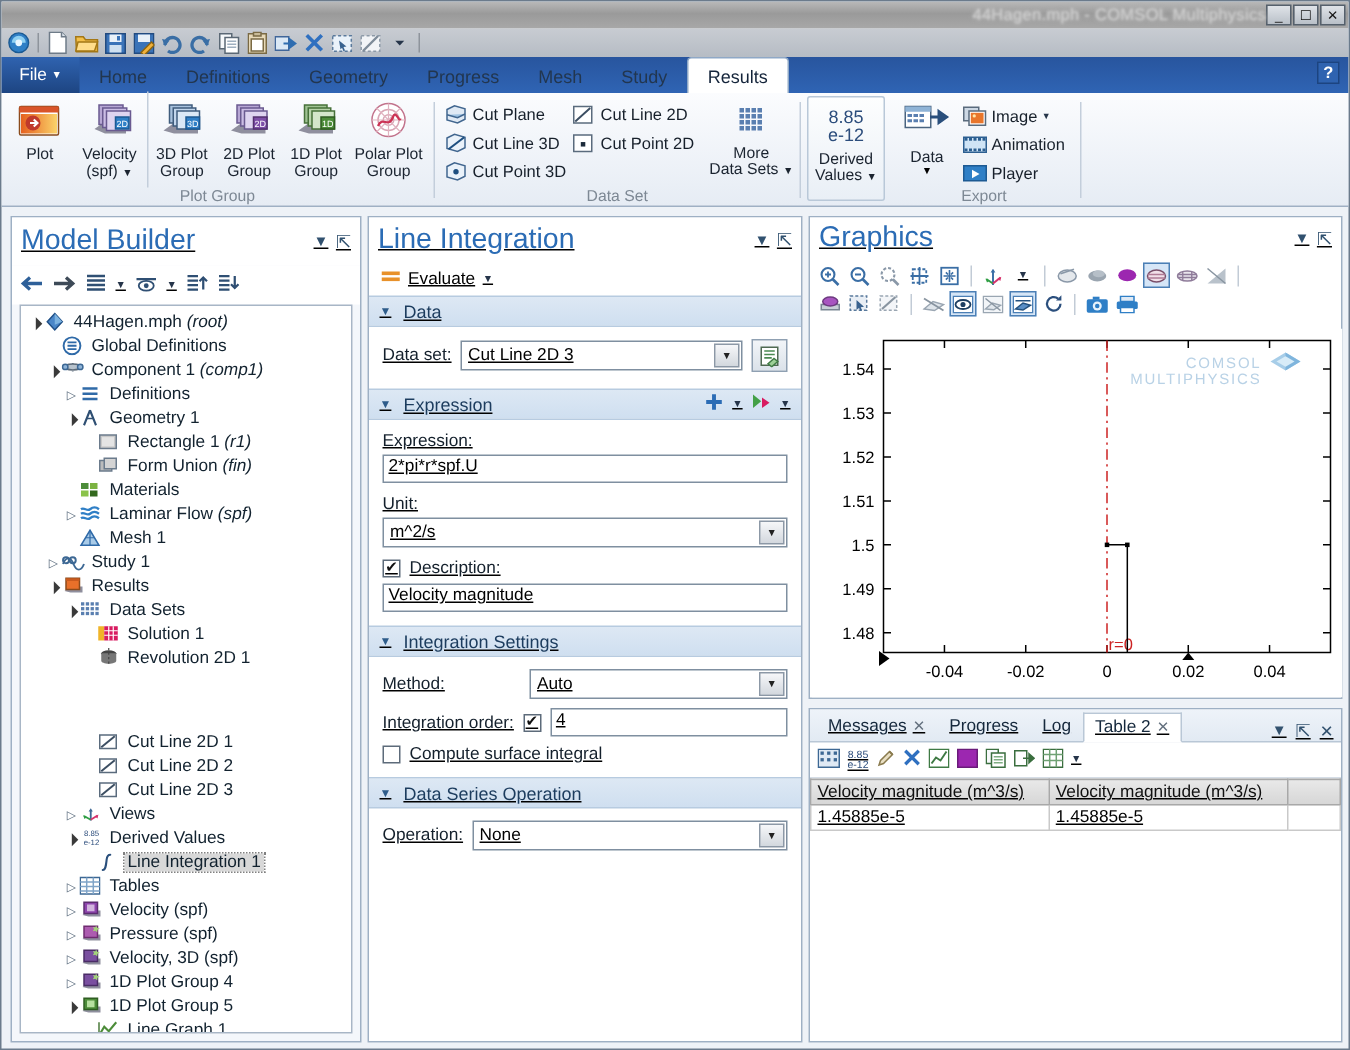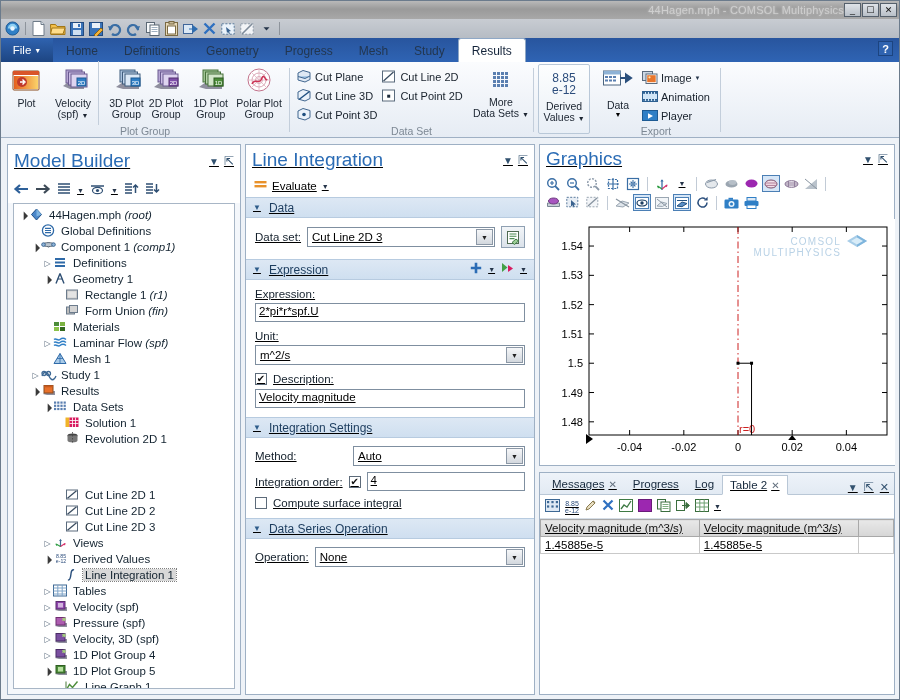--- a/index.html
+++ b/index.html
@@ -305,21 +305,21 @@
                 <text x="24.5" y="18.5" font-size="6" fill="#fff" text-anchor="middle" font-family="Liberation Sans">2D</text>
               </svg>
           </div>
           <div class="lbl">
             <span>Velocity</span><br>
             <span>(spf)</span>
             <span style="font-size:7px;">▼</span>
           </div>
         </div>
         <div class="rgroup-sep"></div>
-        <div class="bigbtn" style="width:50px;align-items:flex-end;">
+        <div class="bigbtn" style="width:50px;">
           <div class="icon32">
             <svg width="32" height="30" viewBox="0 0 32 30">
                 <path d="M4 21l7-5h16v7H11z" fill="#8f8f9e"></path>
                 <rect x="8" y="4" width="15" height="12" fill="#a8c2de" stroke="#3f5c7d"></rect>
                 <rect x="10.5" y="6" width="15" height="12" fill="#c2d6ec" stroke="#3f5c7d"></rect>
                 <rect x="13" y="8" width="15" height="12" fill="#dae8f6" stroke="#3f5c7d"></rect>
                 <rect x="19" y="12" width="9" height="8" fill="#2f7fc6" stroke="#1d5a93"></rect>
                 <text x="23.5" y="18.5" font-size="6" fill="#fff" text-anchor="middle" font-family="Liberation Sans">3D</text>
               </svg>
           </div>

